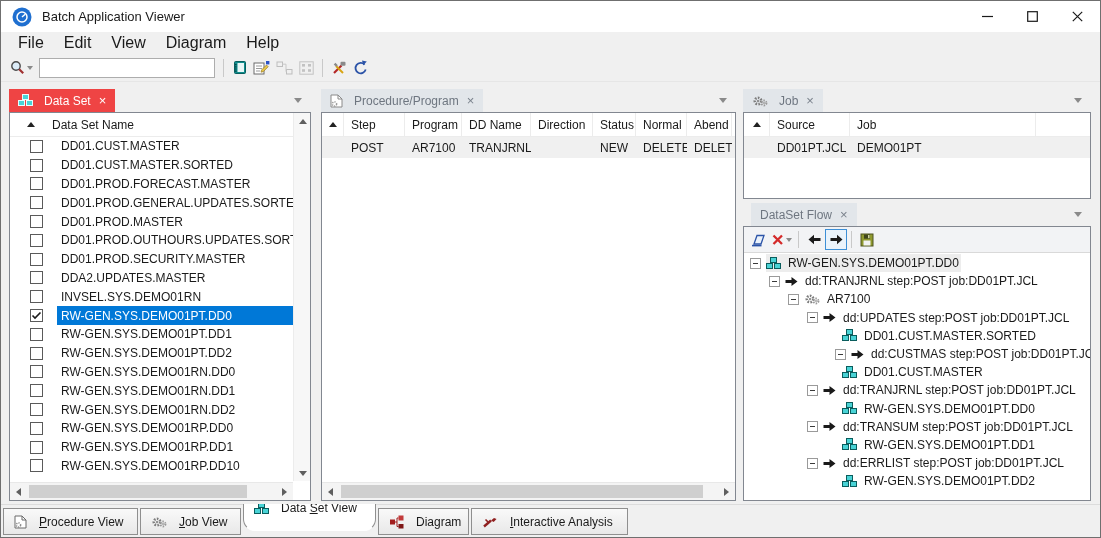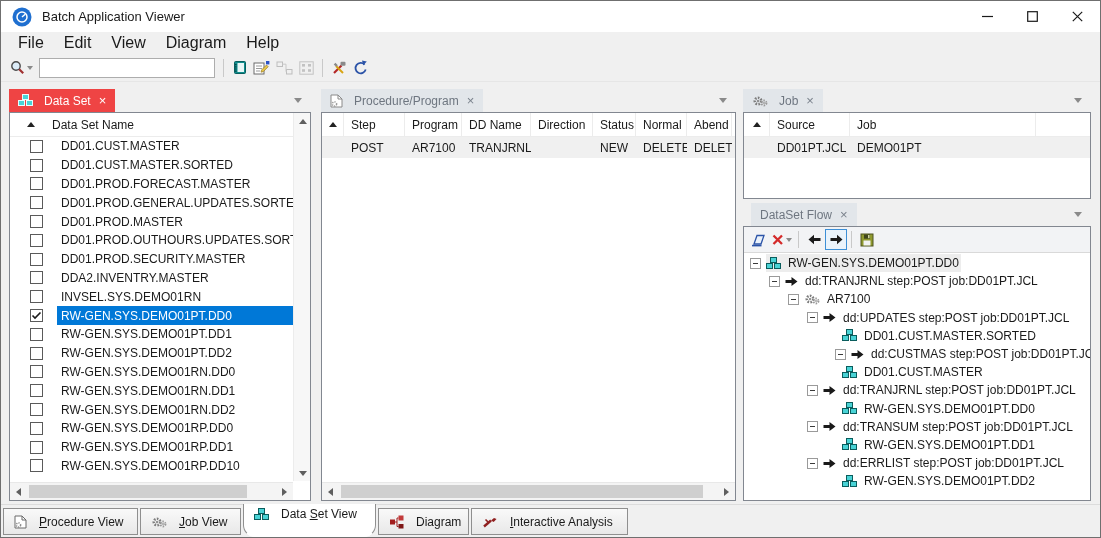--- a/index.html
+++ b/index.html
@@ -75,21 +75,21 @@
   .exp-box::after { content:""; position:absolute; left:2px; right:2px; top:4px; height:1px; background:#3a3a3a; }
   .exp-spacer { width:16px; flex:none; }
   .tree-icon { flex:none; display:flex; align-items:center; margin-right:5px; }
   .tree-label { padding:0 2px; }
   .tree-row.selected .tree-sel { background:#ededed; }
   .tree-sel { display:flex; align-items:center; height:100%; }
   
   .bottombar { height:33px; background:#f0f0f0; border-top:1px solid #dcdcdc; display:flex; align-items:flex-end; padding-left:2px; }
   .btab { height:27px; margin-bottom:2px; margin-right:2px; border:1px solid #8f8f8f; background:linear-gradient(#f9f9f9,#e8e8e8);
     display:flex; align-items:center; gap:7px; padding:0 10px; font-size:12px; flex:none; }
-  .btab.active { height:46px; margin-bottom:0; background:#ffffff; border-bottom-color:#ffffff;border-radius:12px; }
+  .btab.active { height:46px; margin-bottom:6px; background:#ffffff; border-bottom-color:#ffffff;border-radius:12px; }
   .btab u { text-decoration:underline; }
 </style>
 </head>
 <body>
 
 <div class="window">
 
   <div class="titlebar">
     <span class="app-icon"><svg width="20" height="20">
           <circle cx="10" cy="10" r="9.5" fill="#1f6fd0"></circle>
@@ -234,21 +234,21 @@
             <div class="ds-row">
               <span class="ds-check"></span>
               <span class="ds-label">DD01.PROD.OUTHOURS.UPDATES.SORTED</span>
             </div>
             <div class="ds-row">
               <span class="ds-check"></span>
               <span class="ds-label">DD01.PROD.SECURITY.MASTER</span>
             </div>
             <div class="ds-row">
               <span class="ds-check"></span>
-              <span class="ds-label">DDA2.INVENTRY.MASTER</span>
+              <span class="ds-label">DDA2.UPDATES.MASTER</span>
             </div>
             <div class="ds-row">
               <span class="ds-check"></span>
               <span class="ds-label">INVSEL.SYS.DEMO01RN</span>
             </div>
             <div class="ds-row selected">
               <span class="ds-check">
                 <svg width="11" height="9">
                   <polyline points="1.5,4.5 4,7 9.5,1.5" fill="none" stroke="#1a1a1a" stroke-width="1.6"></polyline>
                 </svg>

